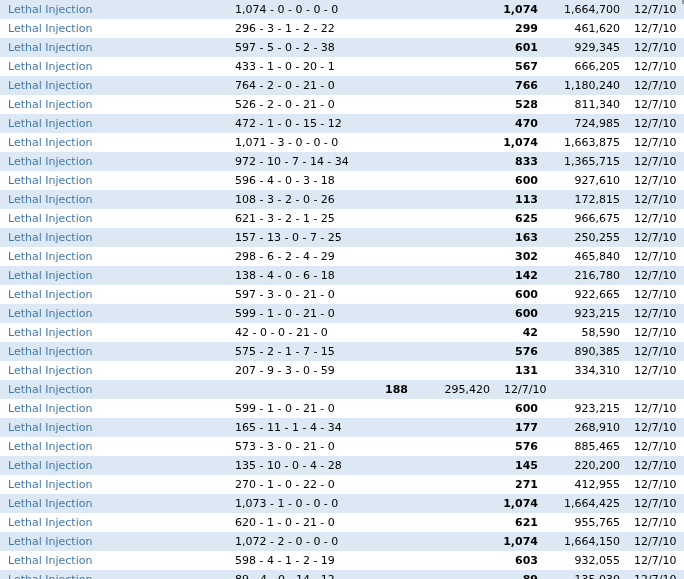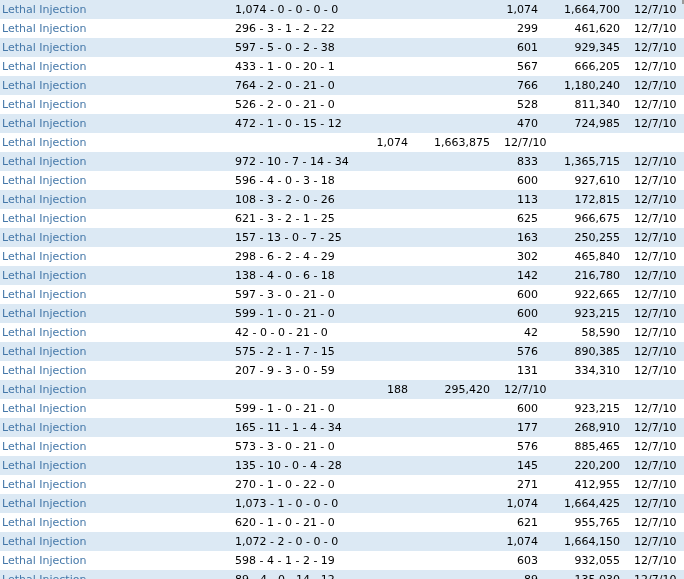--- a/index.html
+++ b/index.html
@@ -18,26 +18,26 @@
     display: flex;
     align-items: center;
     height: 19px;
     white-space: nowrap;
     box-sizing: border-box;
   }
   .row.alt { background: var(--row-alt, #dce9f4); }
   .cell { box-sizing: border-box; overflow: visible; }
   .c-title {
     width: 230px;
-    padding-left: 2px;
+    padding-left: 8px;
     color: var(--link-color, #4578a9);
     text-decoration: none;
   }
   .c-breakdown { width: 130px; padding-left: 5px; }
-  .c-count { width: 178px; text-align: right; }
+  .c-count { width: 178px; text-align: right; font-weight: bold; }
   .c-total { width: 66px;  text-align: right; margin-left: 16px; }
   .c-date  { width: 63px;  padding-left: 14px; }
   .corner-mark {
     position: absolute;
     top: 0; right: 0;
     width: 2px; height: 4px;
     background: var(--fragment-color, #9a9a9a);
   }
 </style>
 </head>
@@ -89,20 +89,21 @@
   </div>
       <div class="row alt">
     <a href="#" class="cell c-title">Lethal Injection</a>
     <span class="cell c-breakdown">472 - 1 - 0 - 15 - 12</span>
     <span class="cell c-count">470</span>
     <span class="cell c-total">724,985</span>
     <span class="cell c-date">12/7/10</span>
   </div>
       <div class="row">
     <a href="#" class="cell c-title">Lethal Injection</a>
+    <span class="cell c-breakdown">1,071 - 3 - 0 - 0 - 0</span>
     <span class="cell c-count">1,074</span>
     <span class="cell c-total">1,663,875</span>
     <span class="cell c-date">12/7/10</span>
   </div>
       <div class="row alt">
     <a href="#" class="cell c-title">Lethal Injection</a>
     <span class="cell c-breakdown">972 - 10 - 7 - 14 - 34</span>
     <span class="cell c-count">833</span>
     <span class="cell c-total">1,365,715</span>
     <span class="cell c-date">12/7/10</span>

